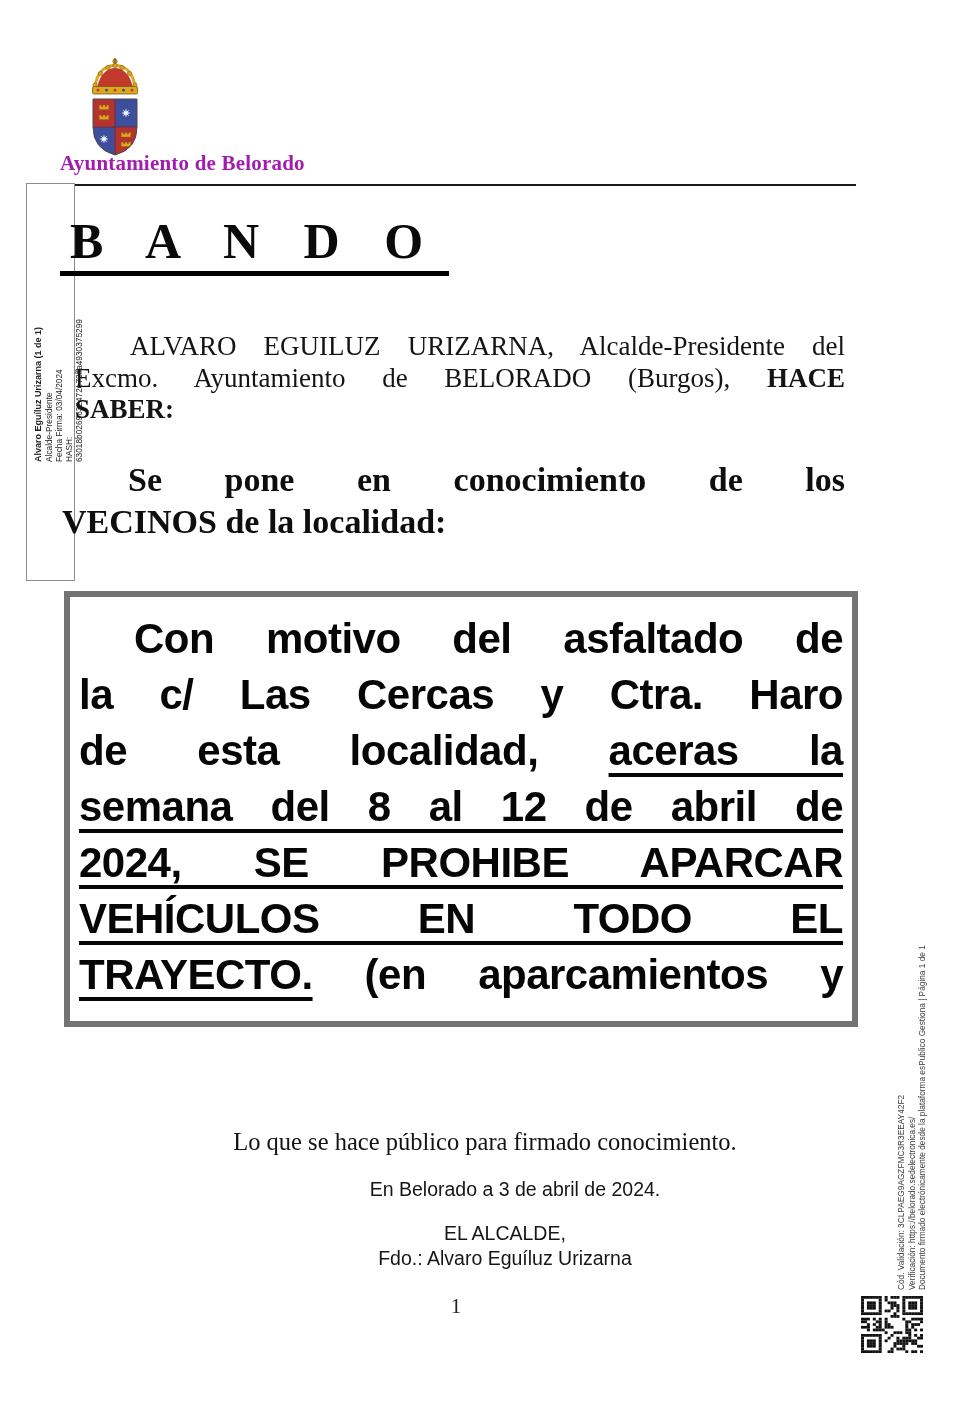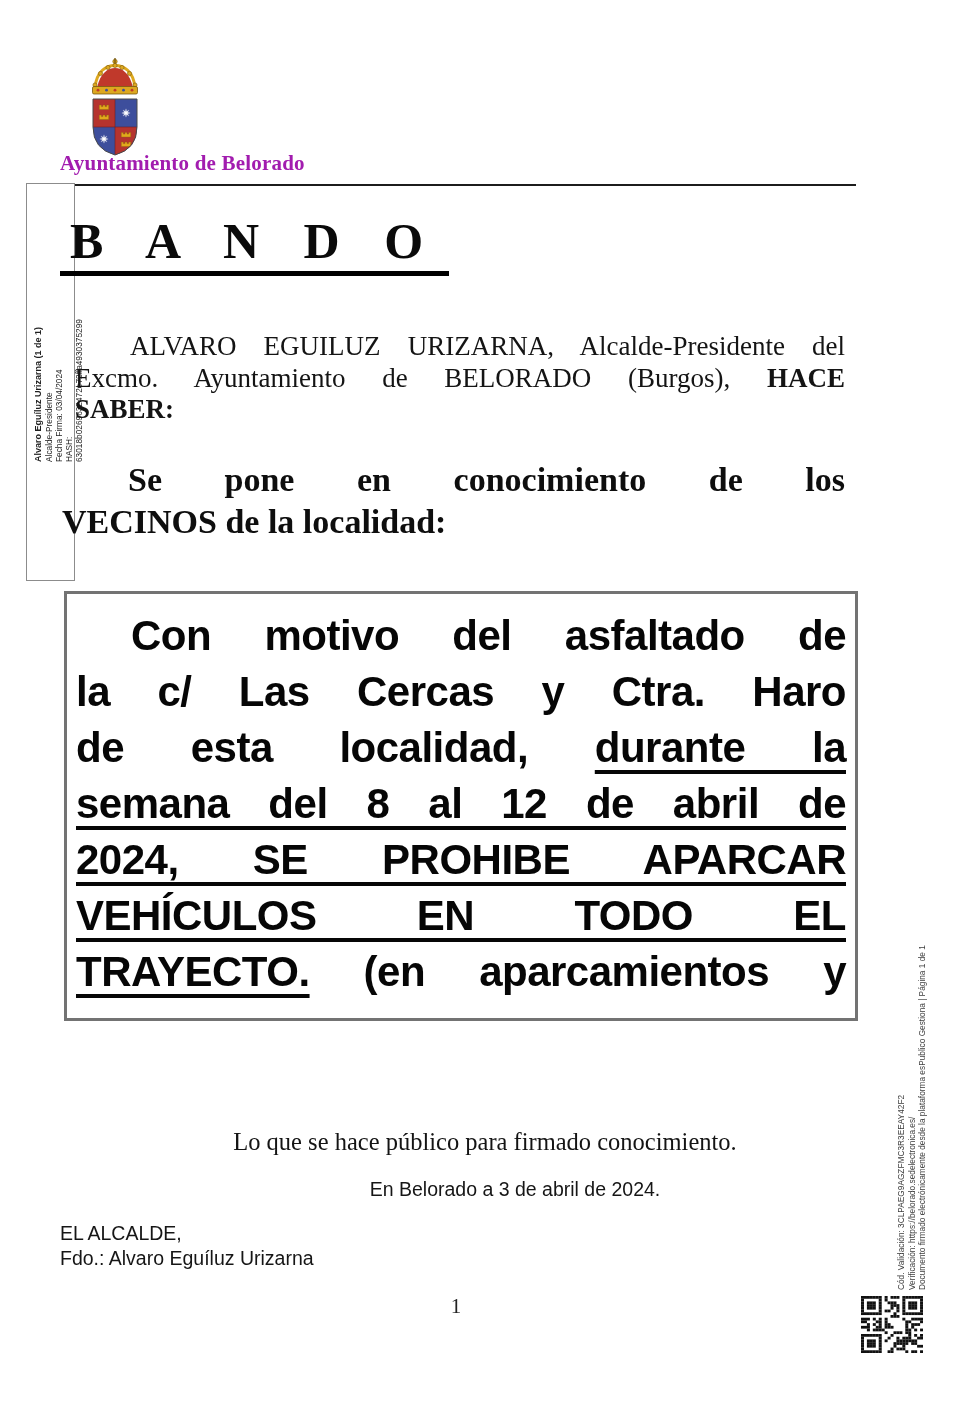--- a/index.html
+++ b/index.html
@@ -40,37 +40,37 @@
     position:absolute;left:75px;top:331px;width:770px;
     font:27px/31.5px "Liberation Serif", serif;color:#141414;
   }
   .announce{
     position:absolute;left:62px;top:459px;width:783px;
     font:bold 34px/42px "Liberation Serif", serif;color:#0e0e0e;
   }
   .announce .tline.ind{text-indent:66px;}
   .notice-box{
     position:absolute;left:64px;top:591px;width:794px;box-sizing:border-box;
-    border:3px solid #737373;background:#fff;padding:14px 9px 18px 9px;
+    border:6px solid #737373;background:#fff;padding:14px 9px 18px 9px;
   }
   .notice{
     font:bold 42px/56px "Liberation Sans", sans-serif;color:#060606;letter-spacing:-0.5px;
   }
   .notice .u{text-decoration-thickness:4px;text-underline-offset:8px;}
   
   .closing{
     position:absolute;left:0;top:1127px;width:970px;text-align:center;
     font:24.5px/30px "Liberation Serif", serif;color:#141414;
   }
   .dateline{
     position:absolute;left:60px;top:1177px;width:910px;text-align:center;
     font:19.5px/24px "Liberation Sans", sans-serif;color:#161616;
   }
   .sig{
-    position:absolute;left:60px;top:1221px;width:890px;text-align:left;
+    position:absolute;left:60px;top:1221px;width:890px;text-align:center;
     font:19.5px/25px "Liberation Sans", sans-serif;color:#161616;
   }
   .pagenum{
     position:absolute;left:0;top:1294px;width:912px;text-align:center;
     font:21px/24px "Liberation Serif", serif;color:#222;
   }
   .qr{position:absolute;left:861px;top:1296px;width:62px;height:57px;}
   .qr svg{width:100%;height:100%;}
 </style>
 </head>
@@ -154,21 +154,21 @@
 
   <div class="announce">
       <div class="tline just ind"><span>Se pone en conocimiento de los</span></div>
       <div class="tline"><span>VECINOS de la localidad:</span></div>
     </div>
 
   <div class="notice-box">
     <div class="notice">
         <div class="tline just ind"><span>Con motivo del asfaltado de</span></div>
         <div class="tline just"><span>la c/ Las Cercas y Ctra. Haro</span></div>
-        <div class="tline just"><span>de esta localidad, </span><span class="u">durante la</span></div>
+        <div class="tline just"><span>de esta localidad, </span><span class="u">aceras la</span></div>
         <div class="tline just"><span class="u">semana del 8 al 12 de abril de</span></div>
         <div class="tline just"><span class="u">2024, SE PROHIBE APARCAR</span></div>
         <div class="tline just"><span class="u">VEHÍCULOS EN TODO EL</span></div>
         <div class="tline just"><span class="u">TRAYECTO.</span><span> (en aparcamientos y</span></div>
       </div>
   </div>
 
   <div class="closing">Lo que se hace público para firmado conocimiento.</div>
   <div class="dateline">En Belorado a 3 de abril de 2024.</div>
   <div class="sig">

